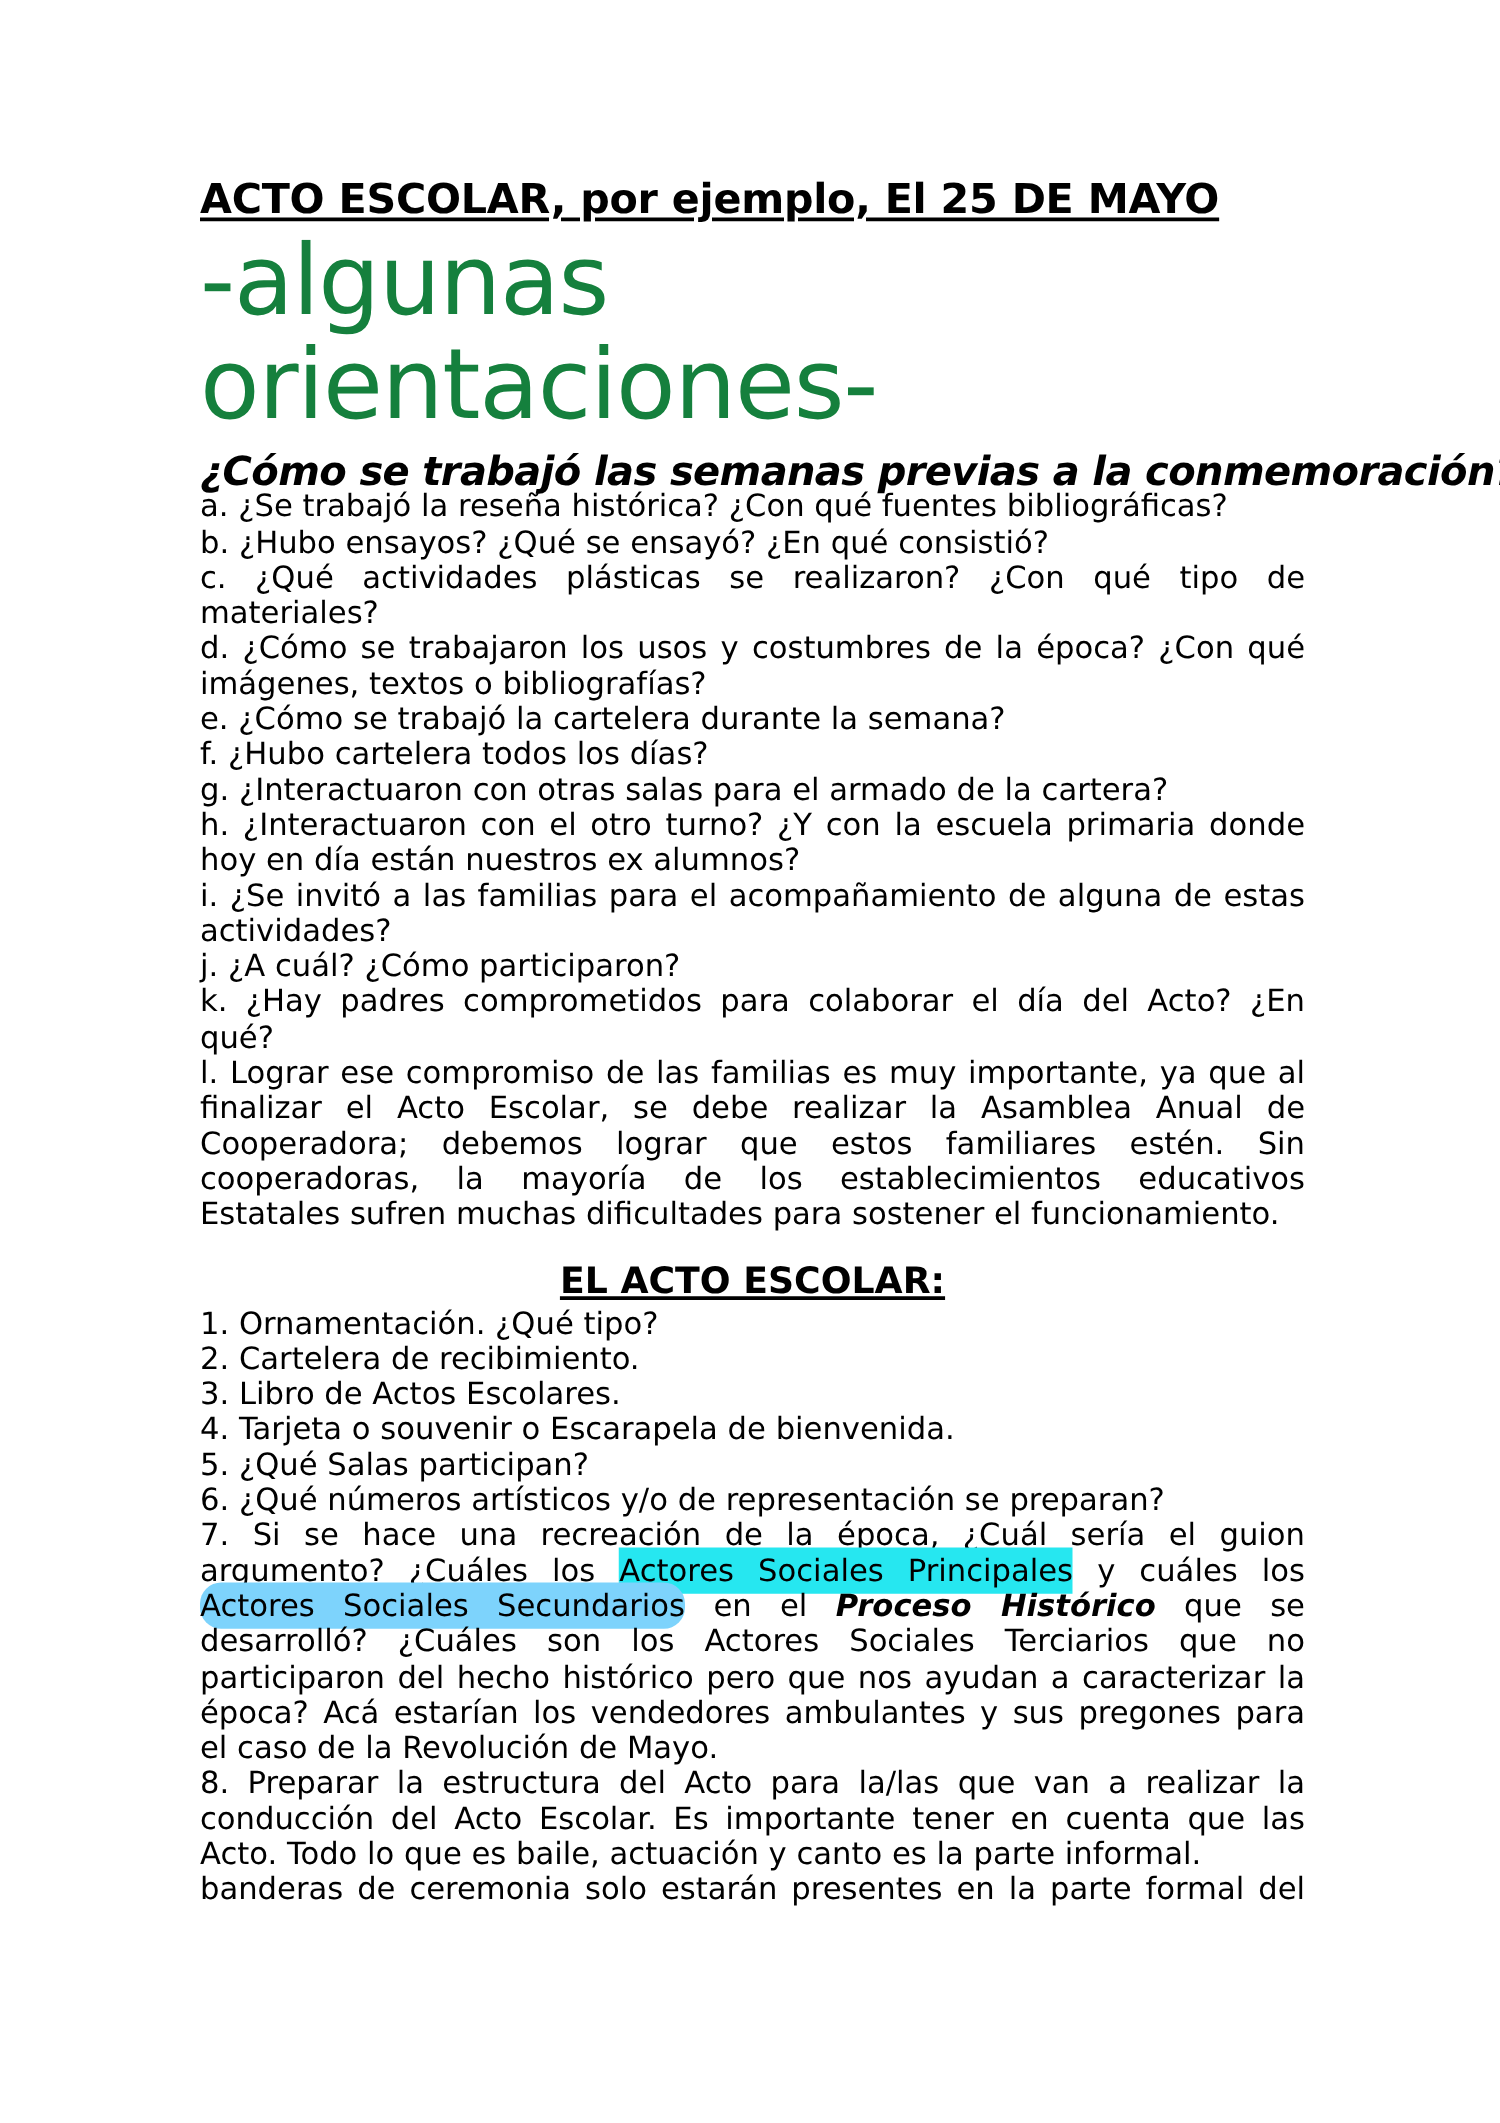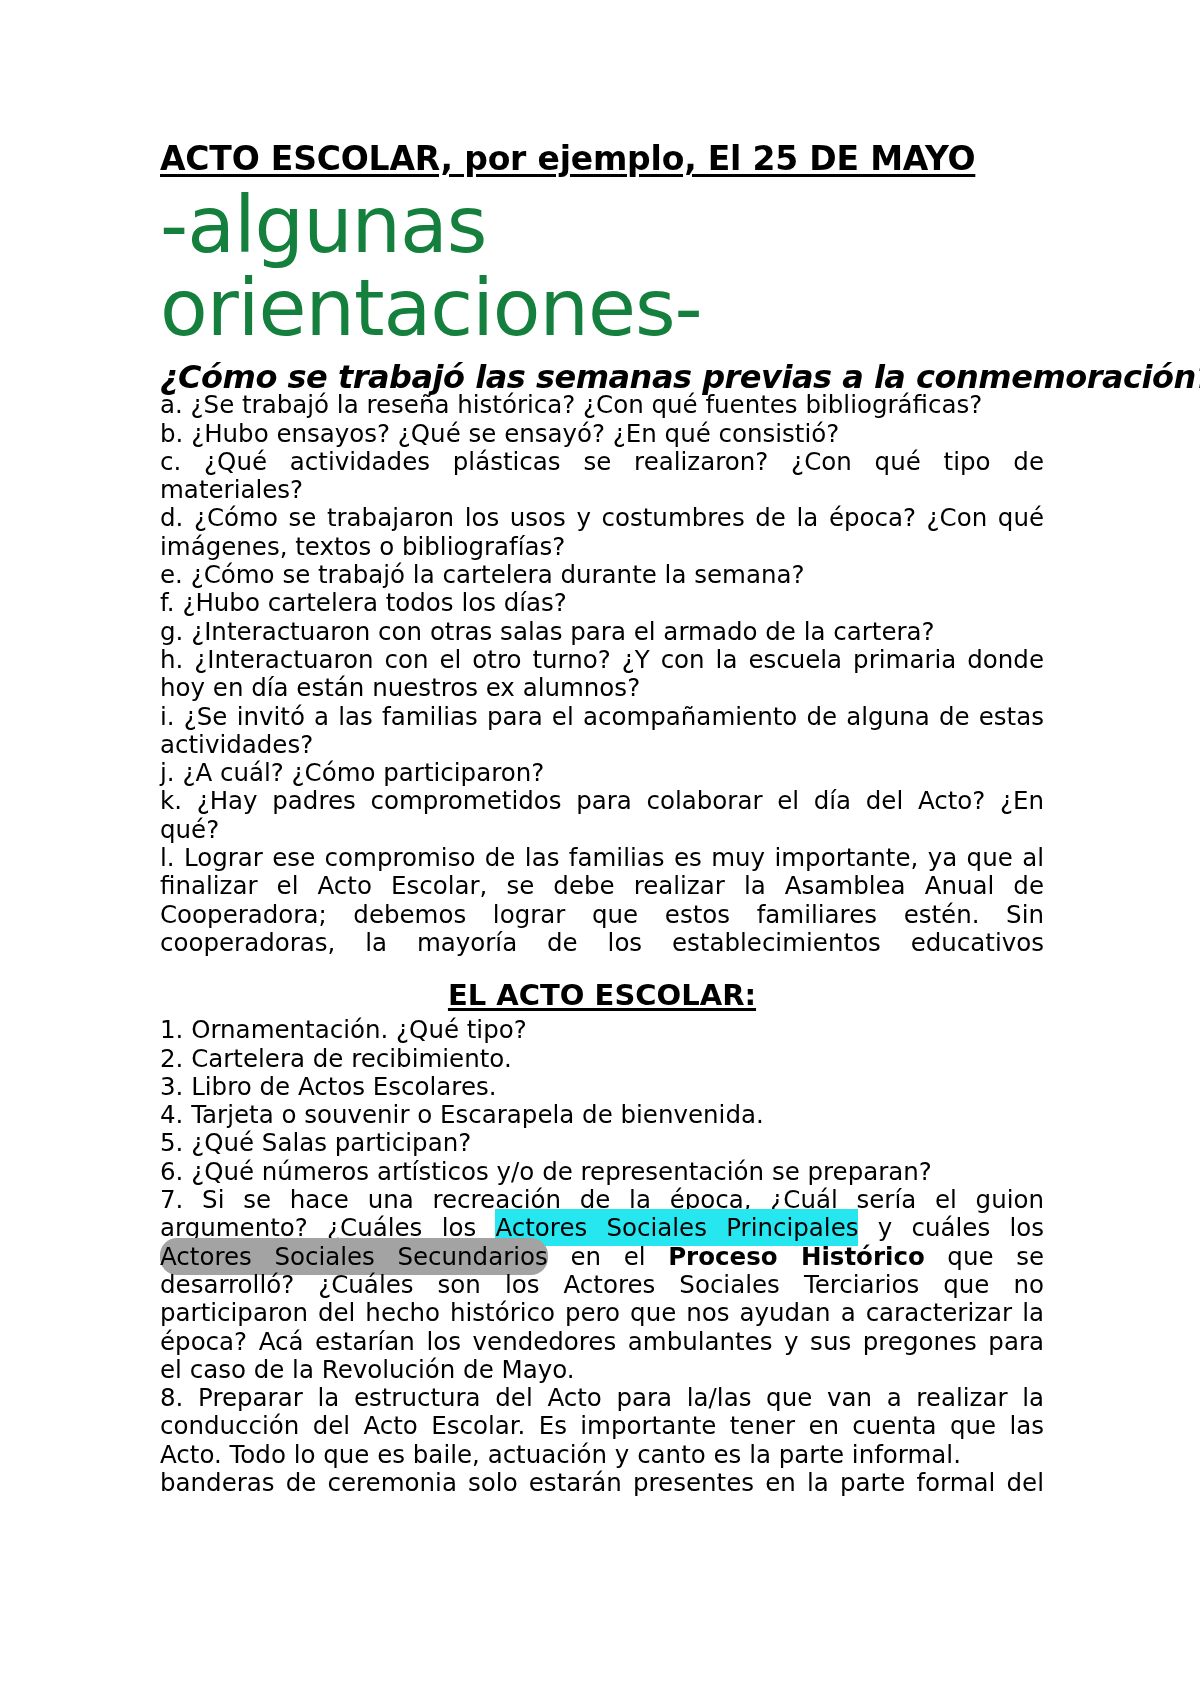--- a/index.html
+++ b/index.html
@@ -59,20 +59,21 @@
   }
   .bline.end {
     text-align-last: left;
   }
   .hl {
     background: #26e7f0;
     padding: 4px 0;
   }
   .bb {
     font-weight: bold;
+    font-style: italic;
   }
   .sec-heading {
     margin: 22px 0 0 0;
     font-size: 29px;
     font-weight: bold;
     line-height: 33px;
     white-space: nowrap;
     text-decoration: underline;
     text-decoration-thickness: 3px;
     text-underline-offset: 3px;
@@ -110,34 +111,35 @@
       <div class="bline end"><span>hoy en día están nuestros ex alumnos?</span></div>
       <div class="bline"><span>i. ¿Se invitó a las familias para el acompañamiento de alguna de estas</span></div>
       <div class="bline end"><span>actividades?</span></div>
       <div class="bline end"><span>j. ¿A cuál? ¿Cómo participaron?</span></div>
       <div class="bline"><span>k. ¿Hay padres comprometidos para colaborar el día del Acto? ¿En</span></div>
       <div class="bline end"><span>qué?</span></div>
       <div class="bline"><span>l. Lograr ese compromiso de las familias es muy importante, ya que al</span></div>
       <div class="bline"><span>finalizar el Acto Escolar, se debe realizar la Asamblea Anual de</span></div>
       <div class="bline"><span>Cooperadora; debemos lograr que estos familiares estén. Sin</span></div>
       <div class="bline"><span>cooperadoras, la mayoría de los establecimientos educativos</span></div>
+      <div class="bline end"><span>Estatales sufren muchas dificultades para sostener el funcionamiento.</span></div>
     </div>
 
   <h2 class="sec-heading">EL ACTO ESCOLAR:</h2>
 
   <div class="body-block" id="block2">
       <div class="bline end"><span>1. Ornamentación. ¿Qué tipo?</span></div>
       <div class="bline end"><span>2. Cartelera de recibimiento.</span></div>
       <div class="bline end"><span>3. Libro de Actos Escolares.</span></div>
       <div class="bline end"><span>4. Tarjeta o souvenir o Escarapela de bienvenida.</span></div>
       <div class="bline end"><span>5. ¿Qué Salas participan?</span></div>
       <div class="bline end"><span>6. ¿Qué números artísticos y/o de representación se preparan?</span></div>
       <div class="bline"><span>7. Si se hace una recreación de la época, ¿Cuál sería el guion</span></div>
       <div class="bline"><span>argumento? ¿Cuáles los </span><span class="hl" style="background: rgb(38, 231, 240);">Actores Sociales Principales</span><span> y cuáles los</span></div>
-      <div class="bline"><span class="hl" style="background: #a3a3a3; border-radius: 17px;">Actores Sociales Secundarios</span><span> en el </span><span class="bb">Proceso Histórico</span><span> que se</span></div>
+      <div class="bline"><span class="hl" style="background: #7dd3fc; border-radius: 17px;">Actores Sociales Secundarios</span><span> en el </span><span class="bb">Proceso Histórico</span><span> que se</span></div>
       <div class="bline"><span>desarrolló? ¿Cuáles son los Actores Sociales Terciarios que no</span></div>
       <div class="bline"><span>participaron del hecho histórico pero que nos ayudan a caracterizar la</span></div>
       <div class="bline"><span>época? Acá estarían los vendedores ambulantes y sus pregones para</span></div>
       <div class="bline end"><span>el caso de la Revolución de Mayo.</span></div>
       <div class="bline"><span>8. Preparar la estructura del Acto para la/las que van a realizar la</span></div>
       <div class="bline"><span>conducción del Acto Escolar. Es importante tener en cuenta que las</span></div>
       <div class="bline end"><span>Acto. Todo lo que es baile, actuación y canto es la parte informal.</span></div>
       <div class="bline"><span>banderas de ceremonia solo estarán presentes en la parte formal del</span></div>
     </div>
 

